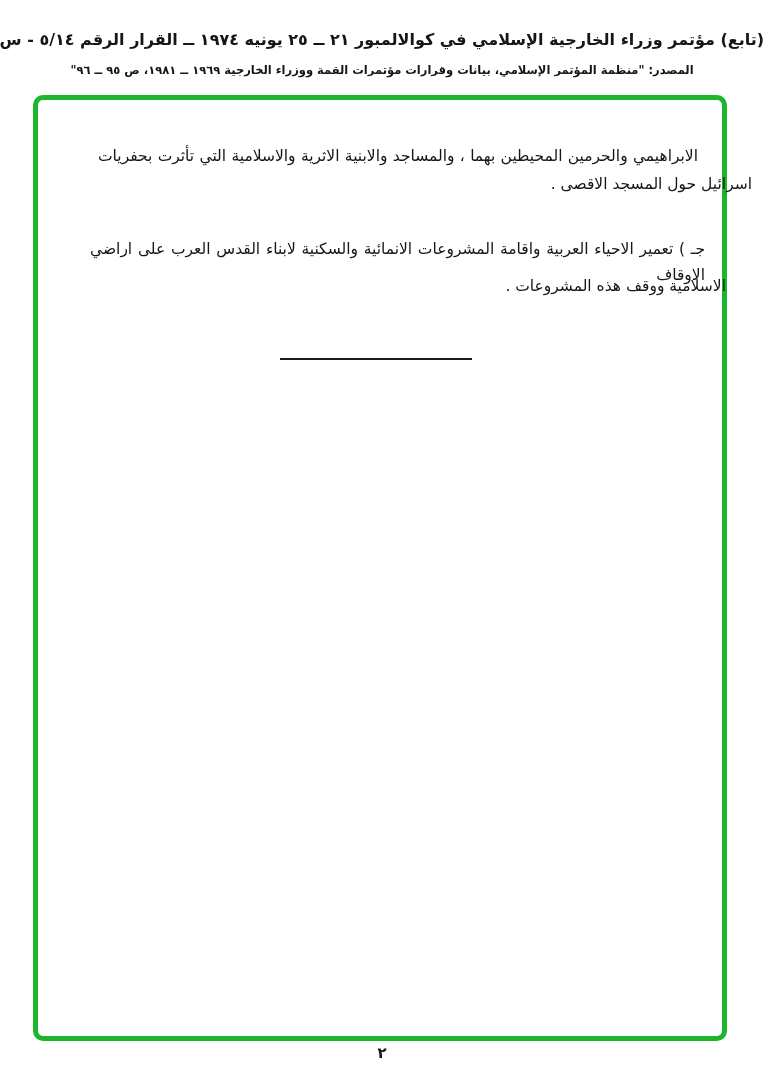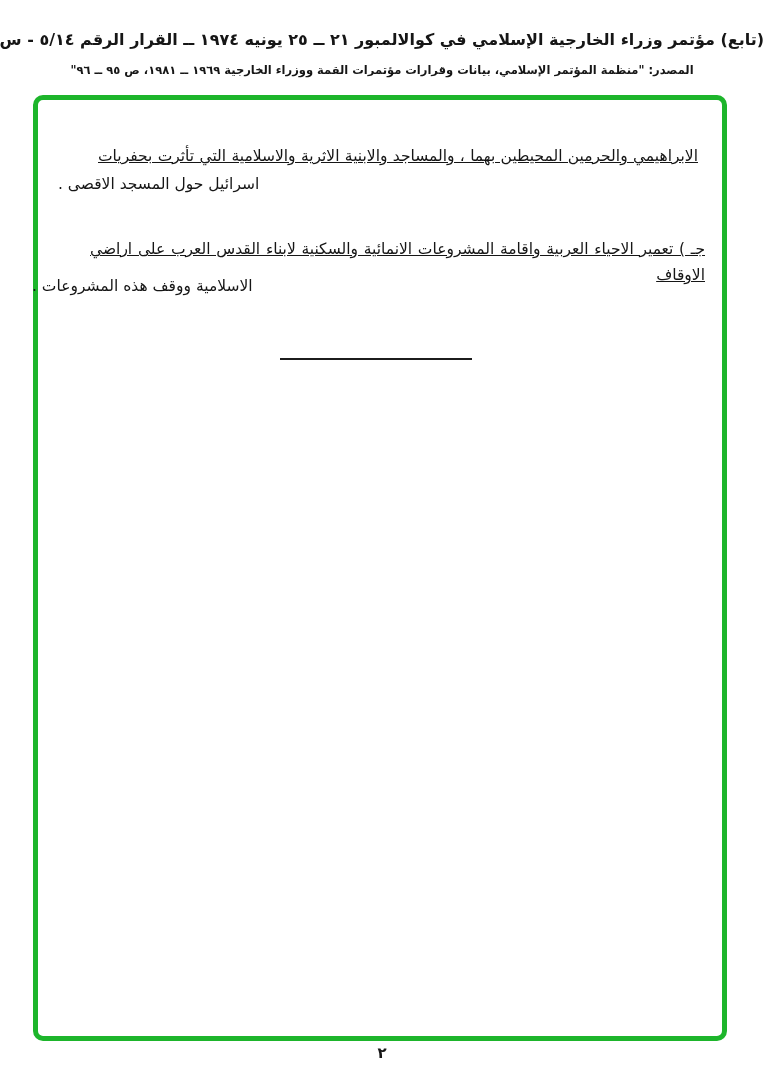--- a/index.html
+++ b/index.html
@@ -36,22 +36,22 @@
   }
 
   
   .tline {
     position: absolute;
     direction: rtl;
     font-size: 15.5px;
     line-height: 26px;
     color: var(--ink, #161616);
   }
-  .just { text-align: justify; text-align-last: justify; text-decoration: underline; }
-  .cent { text-align: left; white-space: nowrap; }
+  .just { text-align: justify; text-align-last: justify; }
+  .cent { text-align: right; white-space: nowrap; }
 
   .a1 { top: 143px; right: 66px; width: 600px; }
   .a2 { top: 171px; left: 58px;  width: 694px; }
   .b1 { top: 209px; right: 57px; width: 567px; }
   .c1 { top: 236px; right: 59px; width: 615px; }
   .c2 { top: 273px; left: 32px;  width: 694px; }
 
   .divider {
     position: absolute; top: 358px; left: 280px;
     width: 192px; height: 2px;

